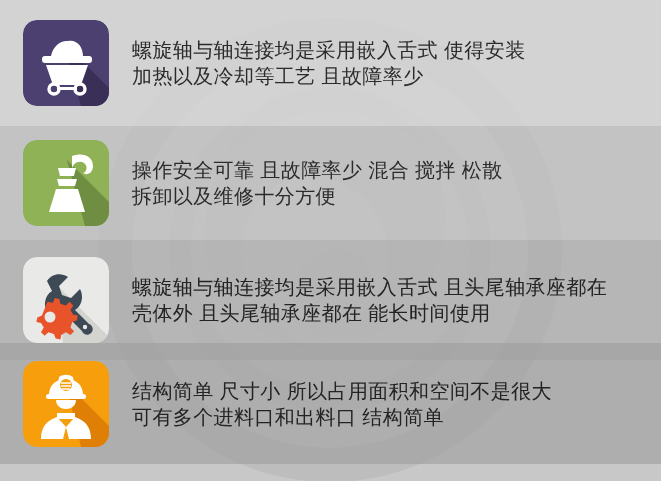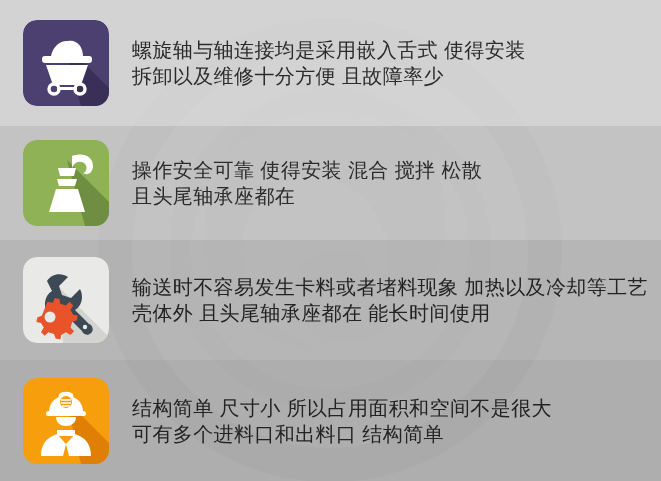--- a/index.html
+++ b/index.html
@@ -19,21 +19,21 @@
   
   #rows { position:absolute; inset:0; z-index:1; }
 
   .row {
     position:absolute; left:0; width:661px;
     display:flex; align-items:center;
   }
   .row.r0 { top:0;   height:126px; background:rgba(214,214,214,0.78); }
   .row.r1 { top:126px; height:114px; background:rgba(192,192,192,0.72); }
   .row.r2 { top:240px; height:120px; background:rgba(173,173,173,0.66); }
-  .row.r3 { top:360px; height:121px; background:rgba(156,156,156,0.60); }
+  .row.r3 { top:343px; height:121px; background:rgba(156,156,156,0.60); }
 
   
   .icon-wrap {
     width:132px; flex:0 0 132px;
     display:flex; align-items:center; justify-content:center;
   }
   .tile {
     width:86px; height:86px; border-radius:14px;
     position:relative; overflow:hidden;
     display:block;
@@ -93,41 +93,41 @@
           <rect x="19" y="36" width="50" height="7" rx="3" fill="#ffffff"></rect>
           <path d="M23 45 L65 45 L58 65 L30 65 Z" fill="#ffffff"></path>
           <circle cx="31" cy="69" r="5" fill="none" stroke="#ffffff" stroke-width="3.4"></circle>
           <circle cx="57" cy="69" r="5" fill="none" stroke="#ffffff" stroke-width="3.4"></circle>
           <rect x="34" y="67" width="20" height="3" fill="#ffffff"></rect>
         </svg>
       </span>
     </div>
     <div class="text-block">
       <div class="line">螺旋轴与轴连接均是采用嵌入舌式  使得安装</div>
-      <div class="line">拆卸以及维修十分方便  且故障率少</div>
+      <div class="line">加热以及冷却等工艺  且故障率少</div>
     </div>
   </div>
 
   <div class="row r1">
     <div class="icon-wrap">
       <span class="tile">
         <svg viewBox="0 0 86 86">
           <rect x="0" y="0" width="86" height="86" rx="14" fill="#8fb257"></rect>
           <path d="M44 20 L86 62 L86 86 L62 86 Z" fill="#6f8e41"></path>
           <path d="M49 16 C60 12, 70 16, 70 26 C70 33, 64 36, 60 33
                    C64 32, 65 26, 61 23 C56 20, 50 23, 49 29 Z" fill="#ffffff"></path>
           <path d="M35 28 L53 28 L51 36 L37 36 Z" fill="#ffffff"></path>
           <path d="M34 39 L54 39 L52 46 L36 46 Z" fill="#ffffff"></path>
           <path d="M33 49 L55 49 L62 72 L26 72 Z" fill="#ffffff"></path>
         </svg>
       </span>
     </div>
     <div class="text-block">
-      <div class="line">操作安全可靠  使得安装  混合  搅拌  松散</div>
-      <div class="line">且头尾轴承座都在</div>
+      <div class="line">操作安全可靠  且故障率少  混合  搅拌  松散</div>
+      <div class="line">拆卸以及维修十分方便</div>
     </div>
   </div>
 
   <div class="row r2">
     <div class="icon-wrap">
       <span class="tile">
         <svg viewBox="0 0 86 86">
           <rect x="0" y="0" width="86" height="86" rx="14" fill="#e9e9e7"></rect>
           <path d="M36 30 L86 80 L86 86 L40 86 Z" fill="#d3d3cf"></path>
           <g>
@@ -139,21 +139,21 @@
           <g fill="#e8532a">
             <path d="M32 40 l6 1 2-5 5 1 1 5 6 2 4-4 4 4 -3 5 3 5 5 1 -1 5 -5 2
                      -2 6 4 4 -4 4 -5 -3 -5 3 -1 5 -5 -1 -2 -5 -6 -2 -4 4 -4 -4
                      3 -5 -3 -5 -5 -1 1 -5 5 -2 z" transform="translate(-5 8) scale(0.92)"></path>
             <circle cx="27" cy="60" r="5.5" fill="#e9e9e7"></circle>
           </g>
         </svg>
       </span>
     </div>
     <div class="text-block">
-      <div class="line">输送时不容易发生卡料或者堵料现象  加热以及冷却等工艺</div>
+      <div class="line">螺旋轴与轴连接均是采用嵌入舌式  且头尾轴承座都在</div>
       <div class="line">壳体外  且头尾轴承座都在  能长时间使用</div>
     </div>
   </div>
 
   <div class="row r3">
     <div class="icon-wrap">
       <span class="tile">
         <svg viewBox="0 0 86 86">
           <rect x="0" y="0" width="86" height="86" rx="14" fill="#f79e0c"></rect>
           <path d="M43 22 L86 65 L86 86 L58 86 Z" fill="#e07f05"></path>

